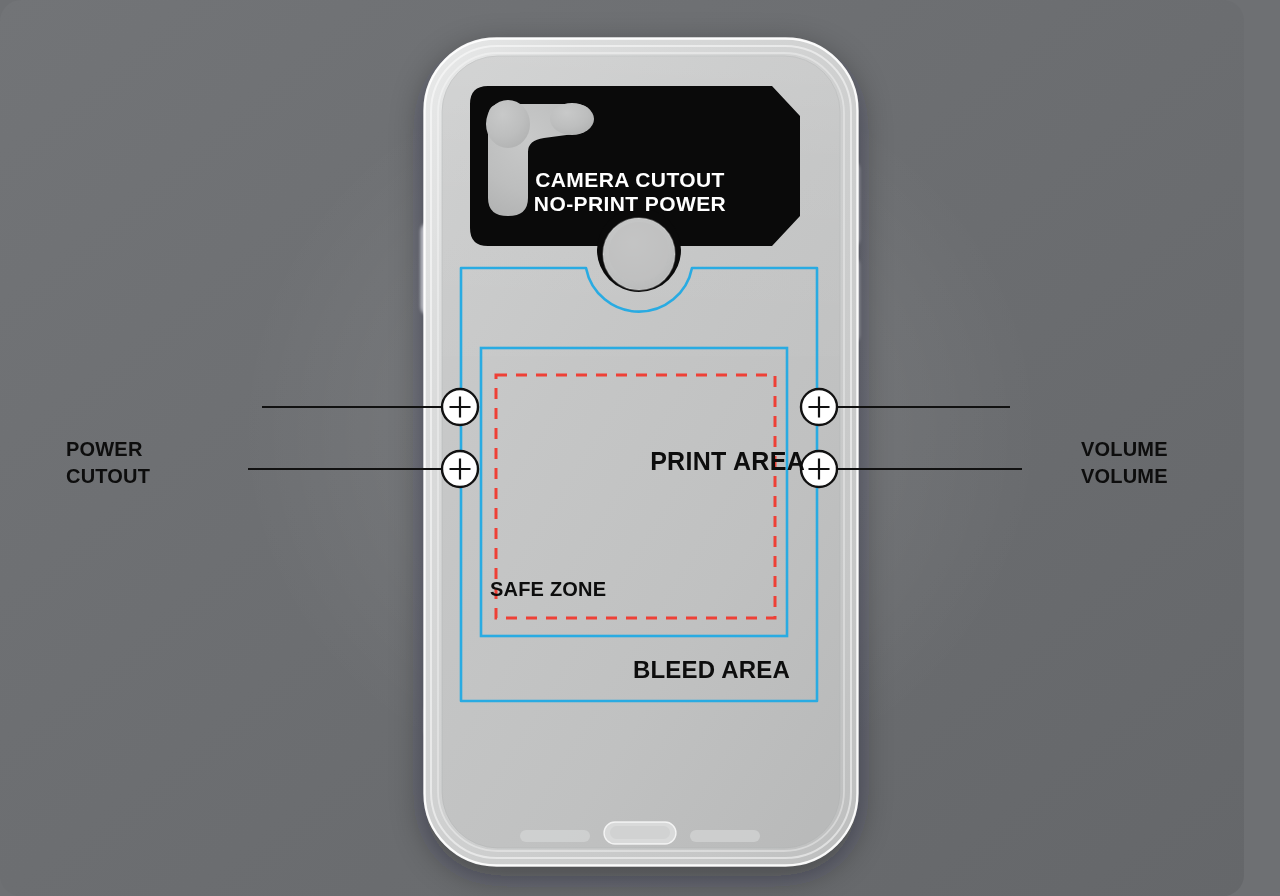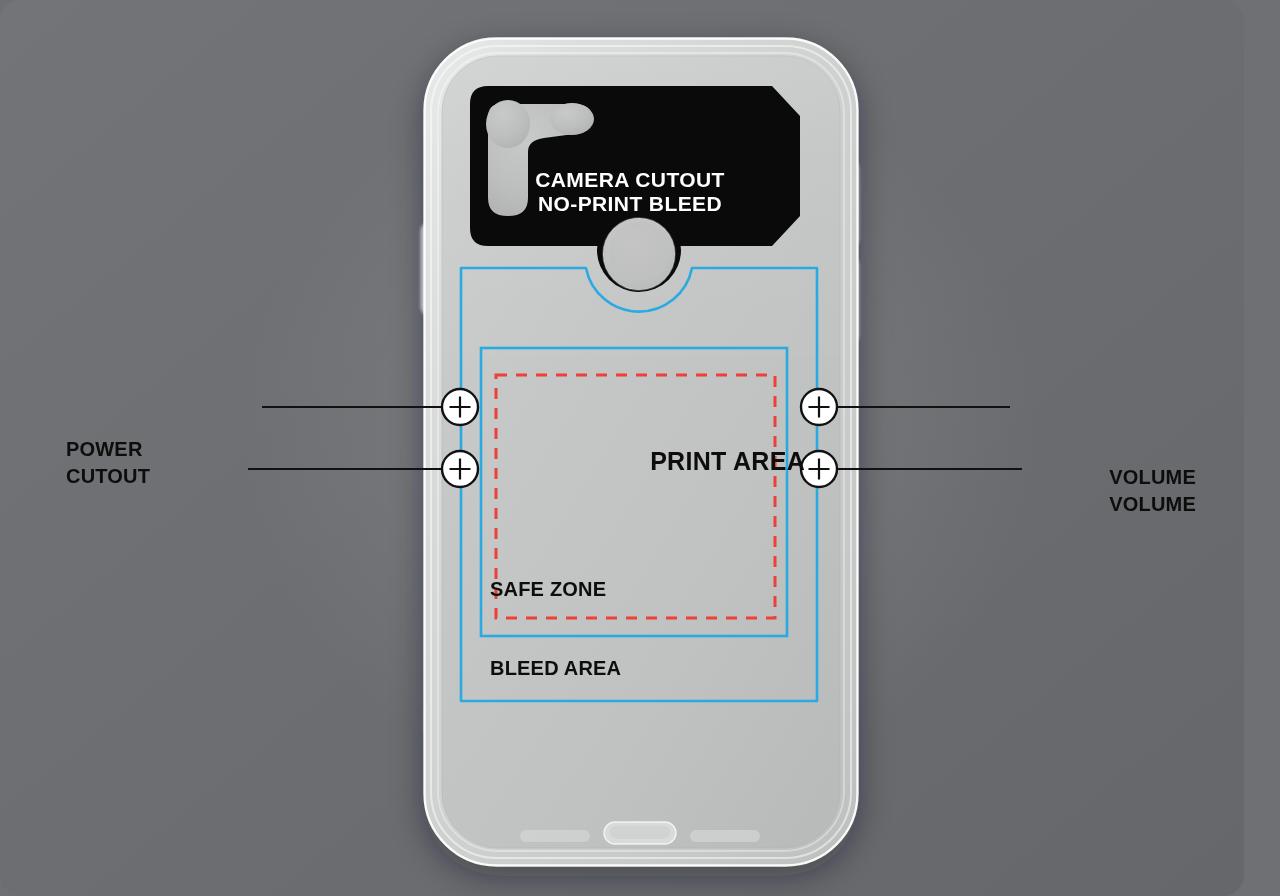--- a/index.html
+++ b/index.html
@@ -66,37 +66,36 @@
   }
   #safe-zone-label {
     left: 490px; top: 578px;
     width: 300px;
     text-align: left;
     font-size: 20px;
   }
   #bleed-area-label {
     left: 490px; top: 657px;
     width: 300px;
-    text-align: left;
-    font-size: 20px;
+    text-align: right;
+    font-size: 24px;
   }
   #power-button-label {
     left: 66px; top: 436px;
     width: 180px;
     text-align: left;
     font-size: 20px;
     line-height: 1.35;
   }
   #volume-buttons-label {
-    left: 996px; top: 436px;
+    left: 1081px; top: 436px;
     width: 200px;
-    text-align: right;
+    text-align: left;
     font-size: 20px;
     line-height: 1.35;
-    margin-top: 28px;
   }
 </style>
 </head>
 <body>
 
 <div id="stage">
 
   <svg id="artboard" viewBox="0 0 1280 896" xmlns="http://www.w3.org/2000/svg">
     <defs>
 
@@ -259,21 +258,21 @@
         <circle cx="819" cy="407" r="18" fill="#ffffff" stroke="#111111" stroke-width="2.4"></circle>
         <path d="M 819 396.5 L 819 417.5 M 808.5 407 L 829.5 407" stroke="#111111" stroke-width="2.2" stroke-linecap="butt"></path>
       </g>
       <g>
         <circle cx="819" cy="469" r="18" fill="#ffffff" stroke="#111111" stroke-width="2.4"></circle>
         <path d="M 819 458.5 L 819 479.5 M 808.5 469 L 829.5 469" stroke="#111111" stroke-width="2.2" stroke-linecap="butt"></path>
       </g>
     </g>
   </svg>
 
-  <div class="txt txt-light" id="camera-label"><span>CAMERA CUTOUT</span><br><span>NO-PRINT BLEED</span></div>
+  <div class="txt txt-light" id="camera-label"><span>CAMERA CUTOUT</span><br><span>NO-PRINT POWER</span></div>
 
   <div class="txt txt-dark" id="print-area-label">PRINT AREA</div>
 
   <div class="txt txt-dark" id="safe-zone-label">SAFE ZONE</div>
 
   <div class="txt txt-dark" id="bleed-area-label">BLEED AREA</div>
 
   <div class="txt txt-dark" id="power-button-label"><span>POWER</span><br><span>CUTOUT</span></div>
 
   <div class="txt txt-dark" id="volume-buttons-label"><span>VOLUME</span><br><span>VOLUME</span></div>

